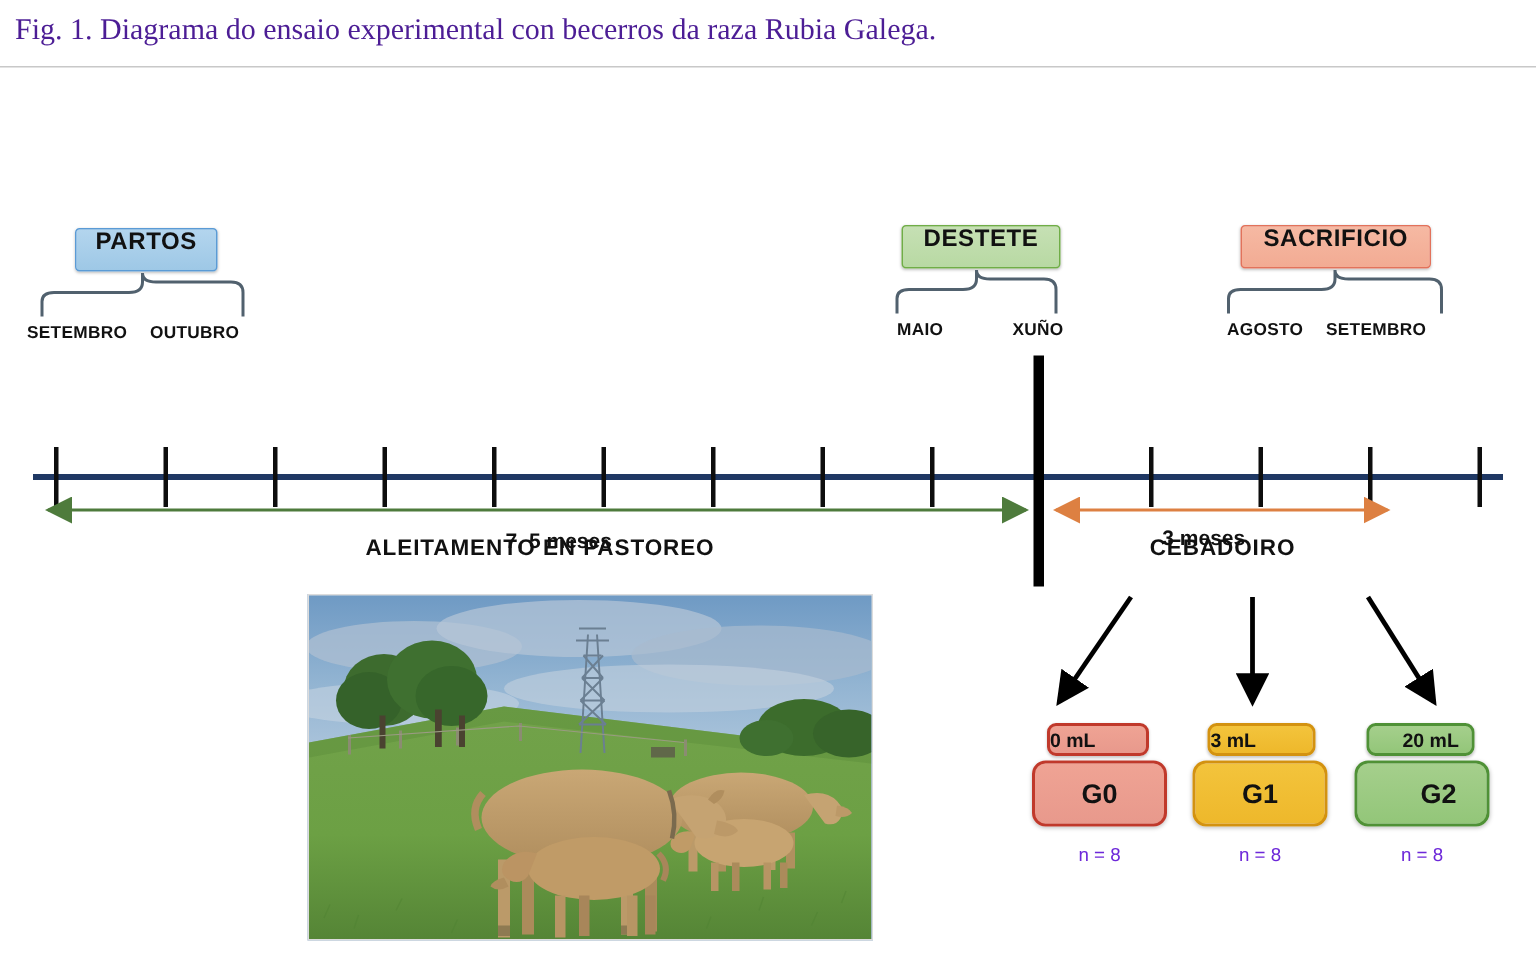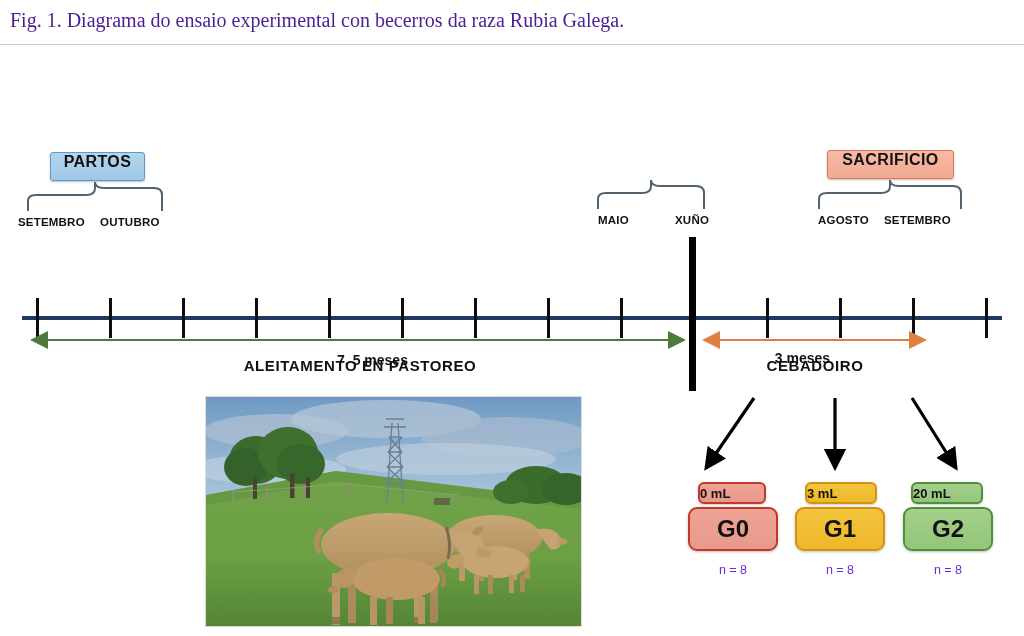--- a/index.html
+++ b/index.html
@@ -82,44 +82,47 @@
   
   .dose-box{
     position:absolute;box-sizing:border-box;border-radius:6px;
     display:flex;align-items:center;justify-content:flex-start;
     font-size:13px;font-weight:bold;color:#111;
     box-shadow:0 1px 2px rgba(0,0,0,.22);
   }
   .group-box{
     position:absolute;box-sizing:border-box;border-radius:9px;
     display:flex;align-items:center;justify-content:center;
-    font-size:24px;font-weight:bold;color:#111;
+    font-size:18px;font-weight:bold;color:#111;
     box-shadow:0 1px 3px rgba(0,0,0,.25);
   }
   .n-label{
     position:absolute;font-size:12.5px;color:#6d28d9;white-space:nowrap;
     text-align:center;
   }
   .g0-fill{background:linear-gradient(#efa394,#e8998c);border:2px solid #c0392b;}
   .g1-fill{background:linear-gradient(#f3c43c,#eeb82b);border:2px solid #d39210;}
-  .g2-fill{background:linear-gradient(#a5cf8c,#93c679);border:2px solid #4f9136;}
+  .g2-fill{background:linear-gradient(#a5cf8c,#93c679);border:2px solid #4f9136;padding-left:22px;}
 </style>
 </head>
 <body>
 
 <div id="caption-bar">
   <div id="caption-text">Fig. 1. Diagrama do ensaio experimental con becerros da raza Rubia Galega.</div>
 </div>
 
 <div id="diagram">
 
   <div class="event-box" id="box-partos">
     <span>PARTOS</span>
   </div>
 
+  <div class="event-box" id="box-destete">
+    <span>DESTETE</span>
+  </div>
 
   <div class="event-box" id="box-sacrificio">
     <span>SACRIFICIO</span>
   </div>
 
   <svg class="brace-sv" style="left:20px;top:133px;" width="180" height="36">
     <path d="M 10 32 L 10 22 Q 10 16 18 16 L 68 16 Q 77 16 77 9 L 77 3
              Q 77 9 86 9 L 136 9 Q 144 9 144 16 L 144 32" fill="none" stroke="#51616e" stroke-width="2" transform="translate(-2,0)"></path>
   </svg>
 

